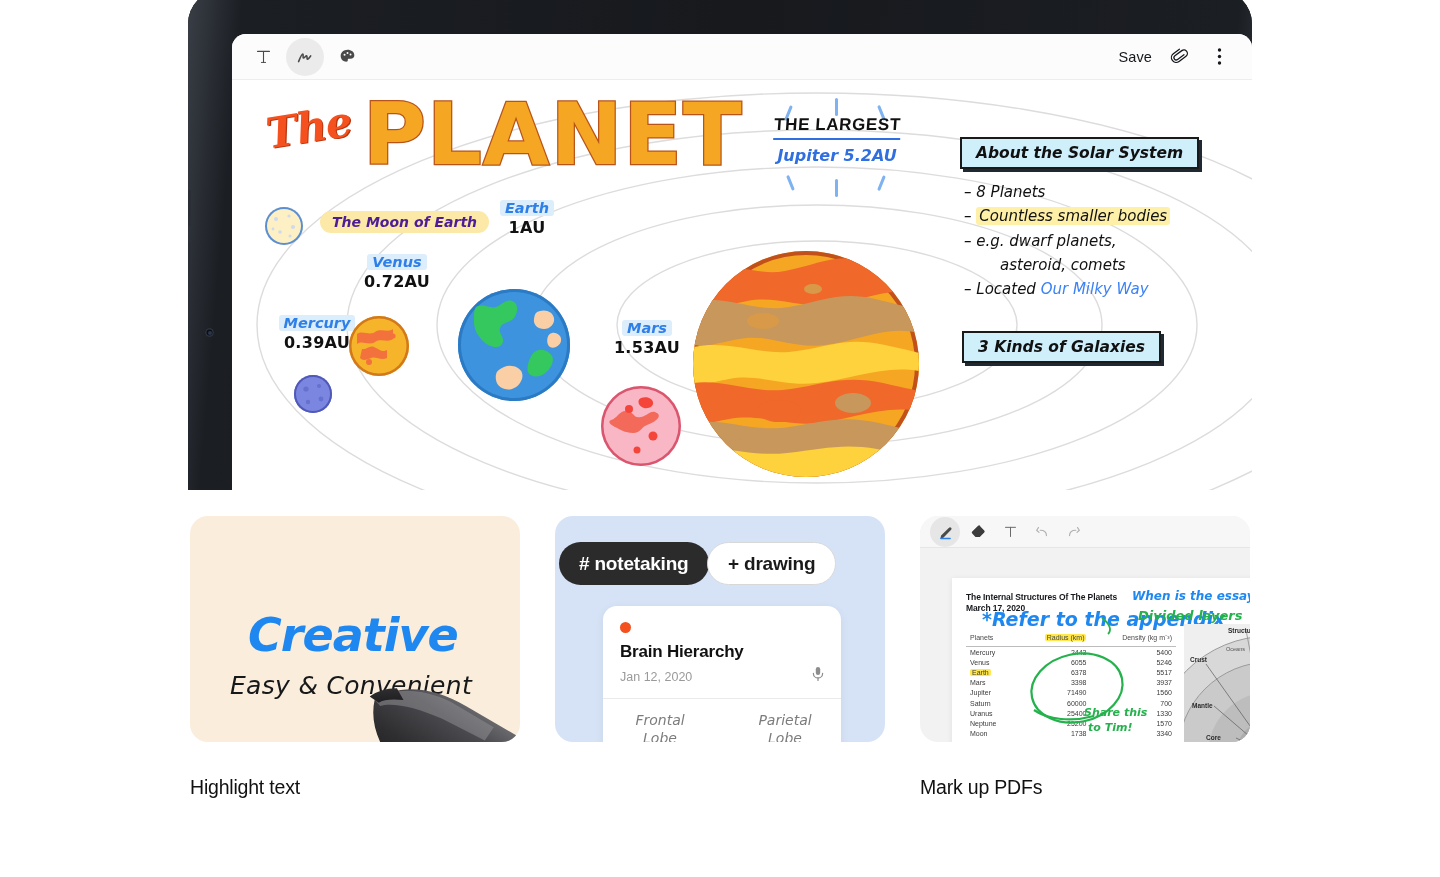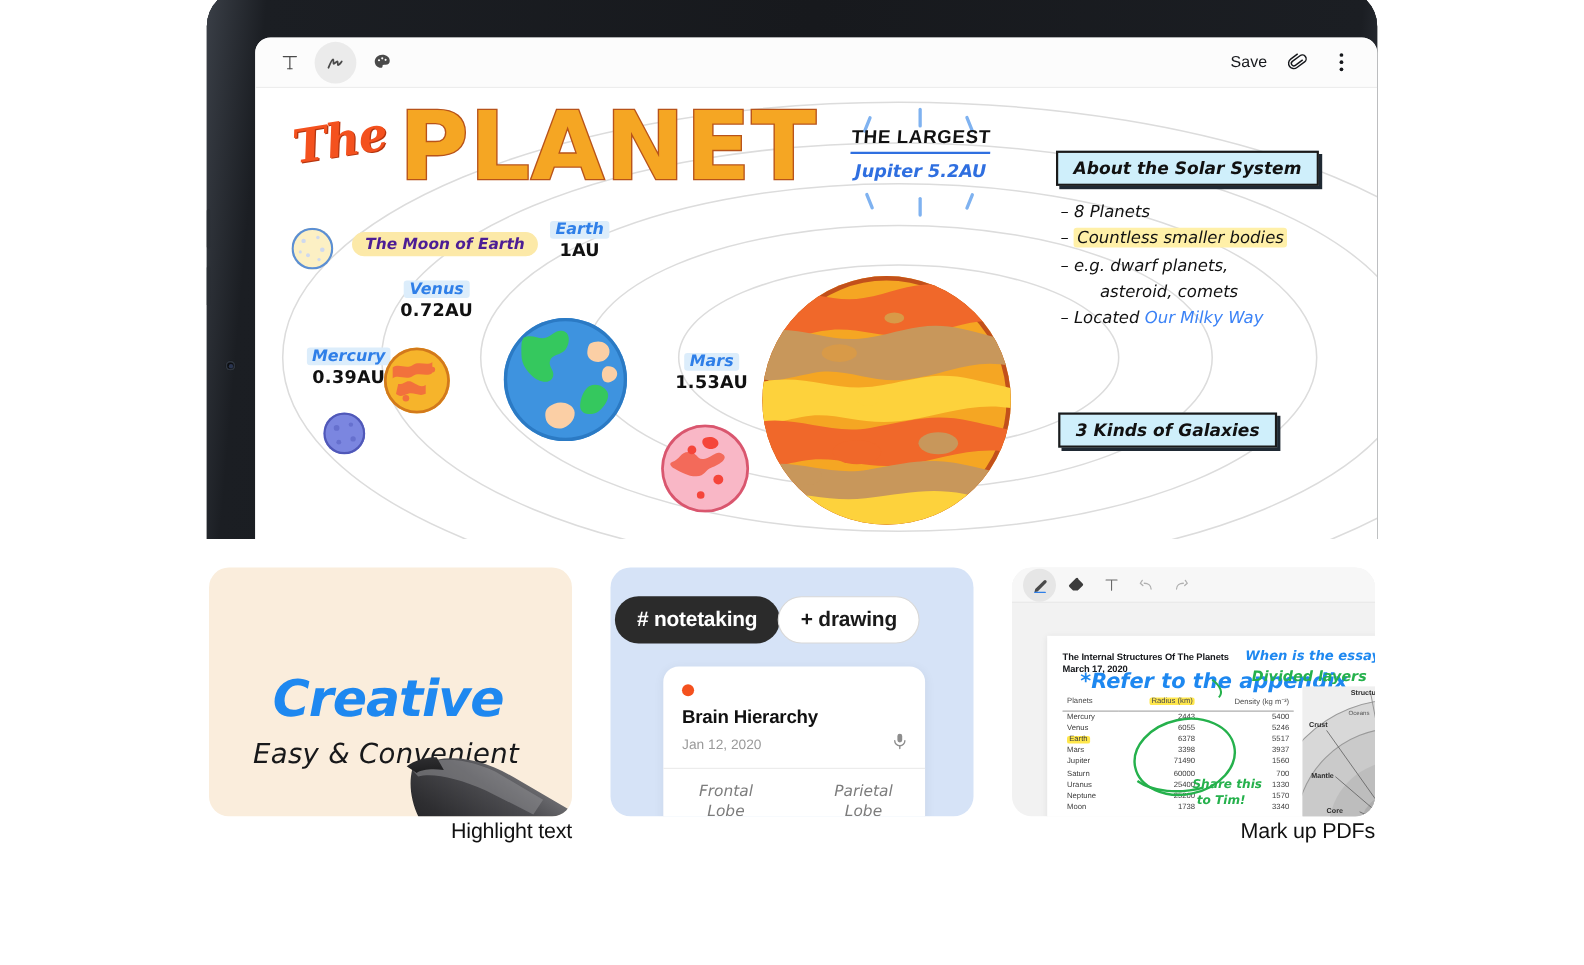--- a/index.html
+++ b/index.html
@@ -152,21 +152,21 @@
   }
 
   
   .cards { position: absolute; left: 0; top: 516px; width: 1440px; }
   .card-wrap { position: absolute; width: 330px; }
   .card {
     position: relative; width: 330px; height: 226px;
     border-radius: 18px; overflow: hidden;
   }
   .card-cap {
-    margin-top: 3px; text-align: right;
+    margin-top: 34px; text-align: left;
     font-size: 19.5px; color: #111; letter-spacing: -.2px;
   }
 
   
   .c1 { background: #FAEDDC; }
   .c1 .creative {
     position: absolute; left: 58px; top: 92px;
     font-family: "DejaVu Sans", sans-serif;
     font-size: 46px; font-weight: 700; font-style: italic;
     color: #1E88F0; letter-spacing: -1px;
@@ -332,21 +332,21 @@
 
         <div class="info-box" style="left:728px; top:57px;">About the Solar System</div>
         <div class="info-list" style="left:732px; top:100px;">
           <div><span>–</span>&nbsp;<span>8 Planets</span></div>
           <div><span>–</span>&nbsp;<span class="hl-y">Countless smaller bodies</span></div>
           <div><span>–</span>&nbsp;<span>e.g. dwarf planets,</span></div>
           <div><span class="indent">asteroid, comets</span></div>
           <div><span>–</span>&nbsp;<span>Located </span><span class="blue">Our Milky Way</span></div>
         </div>
 
-        <div class="info-box" style="left:730px; top:251px;margin-top:44px;">3 Kinds of Galaxies</div>
+        <div class="info-box" style="left:730px; top:251px;">3 Kinds of Galaxies</div>
 
         <div class="planet" style="left:33px; top:127px; width:38px; height:38px; background:#FCF0C4; box-shadow: inset 0 0 0 2px #5B8FD4;">
           <svg width="38" height="38" viewBox="0 0 38 38">
             <circle cx="11" cy="12" r="2" fill="#cfd9ef"></circle>
               <circle cx="24" cy="9" r="1.6" fill="#cfd9ef"></circle>
             <circle cx="28" cy="20" r="2.1" fill="#cfd9ef"></circle>
               <circle cx="15" cy="25" r="1.8" fill="#cfd9ef"></circle>
             <circle cx="25" cy="29" r="1.5" fill="#cfd9ef"></circle>
               <circle cx="8" cy="22" r="1.4" fill="#cfd9ef"></circle>
           </svg>

